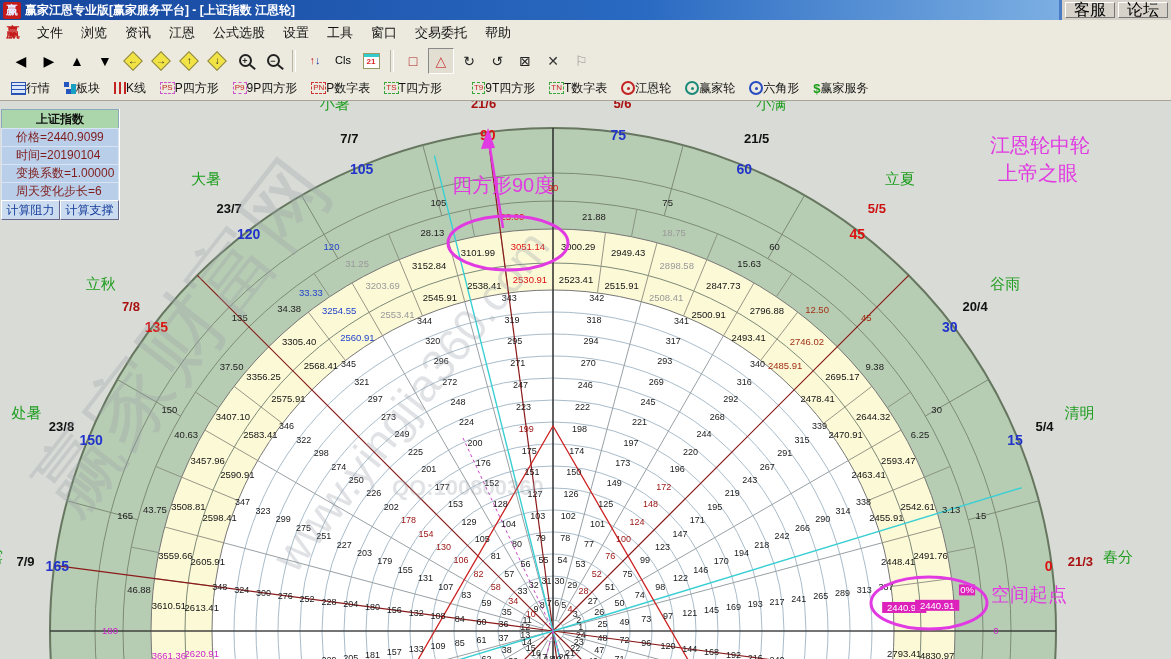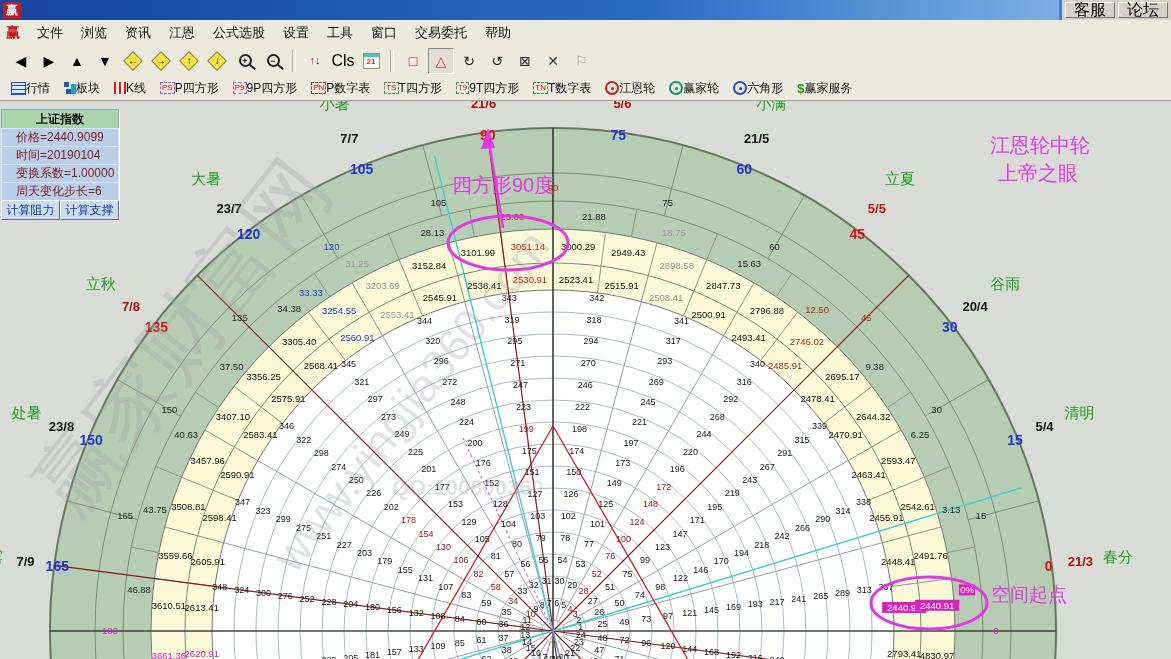--- a/index.html
+++ b/index.html
@@ -594,20 +594,21 @@
       <polygon points="488,128 481,149 495,148" fill="#e23ae2"></polygon>
       <text x="452" y="192" font-size="20" fill="#e23ae2">四方形90度</text>
       <text x="990" y="152" font-size="20" fill="#e23ae2">江恩轮中轮</text>
       <text x="998" y="180" font-size="20" fill="#e23ae2">上帝之眼</text>
       <ellipse cx="929" cy="603" rx="58" ry="26" fill="none" stroke="#e23ae2" stroke-width="3"></ellipse>
       <text x="991" y="601" font-size="19" fill="#e23ae2">空间起点</text>
     </svg>
 
   <div class="titlebar">
     <span class="logo">赢</span>
+    <span>赢家江恩专业版[赢家服务平台] - [上证指数 江恩轮]</span>
     <span class="tb-clientzone">
         <button>客服</button>
         <button>论坛</button>
       </span>
   </div>
 
   <div class="menubar">
     <span class="logo">赢</span>
   <span class="mi">文件</span>
       <span class="mi">浏览</span>
@@ -658,21 +659,21 @@
         <span class="mag">+</span>
       </div>
       <div class="tbtn">
         <span class="mag">−</span>
       </div>
       <div class="tb-sep"></div>
       <div class="tbtn">
         <span class="tsort"><span class="u">↑</span><span class="d">↓</span></span>
       </div>
       <div class="tbtn">
-        <span class="g" style="font-size: 16px;">Cls</span>
+        <span class="g" style="font-size: 11px;">Cls</span>
       </div>
       <div class="tbtn">
         <span class="cal"><span>21</span></span>
       </div>
       <div class="tb-sep"></div>
       <div class="tbtn">
         <span class="g" style="color: rgb(170, 34, 34);">□</span>
       </div>
       <div class="tbtn active">
         <span class="g" style="color: rgb(204, 68, 68);">△</span>
@@ -717,21 +718,21 @@
       </div>
       <div class="t2i">
         <span class="badge" style="color: rgb(194, 35, 35); border-color: rgb(204, 51, 51);">PN</span>
         <span>P数字表</span>
       </div>
       <div class="t2i">
         <span class="badge" style="color: rgb(194, 35, 35); border-color: rgb(58, 165, 58);">TS</span>
         <span>T四方形</span>
       </div>
       <div class="t2i">
-        <span class="badge" style="color: rgb(194, 35, 35); border-color: rgb(58, 165, 58);">T9</span>
+        <span class="badge" style="color: rgb(194, 35, 35); border-color: rgb(58, 165, 58); margin-left: 16px;">T9</span>
         <span>9T四方形</span>
       </div>
       <div class="t2i">
         <span class="badge" style="color: rgb(194, 35, 35); border-color: rgb(58, 165, 58);">TN</span>
         <span>T数字表</span>
       </div>
       <div class="t2i">
         <span class="ico-wheel" style="border-color: rgb(194, 35, 35);">
           <i style="background: rgb(194, 35, 35);"></i>
         </span>

